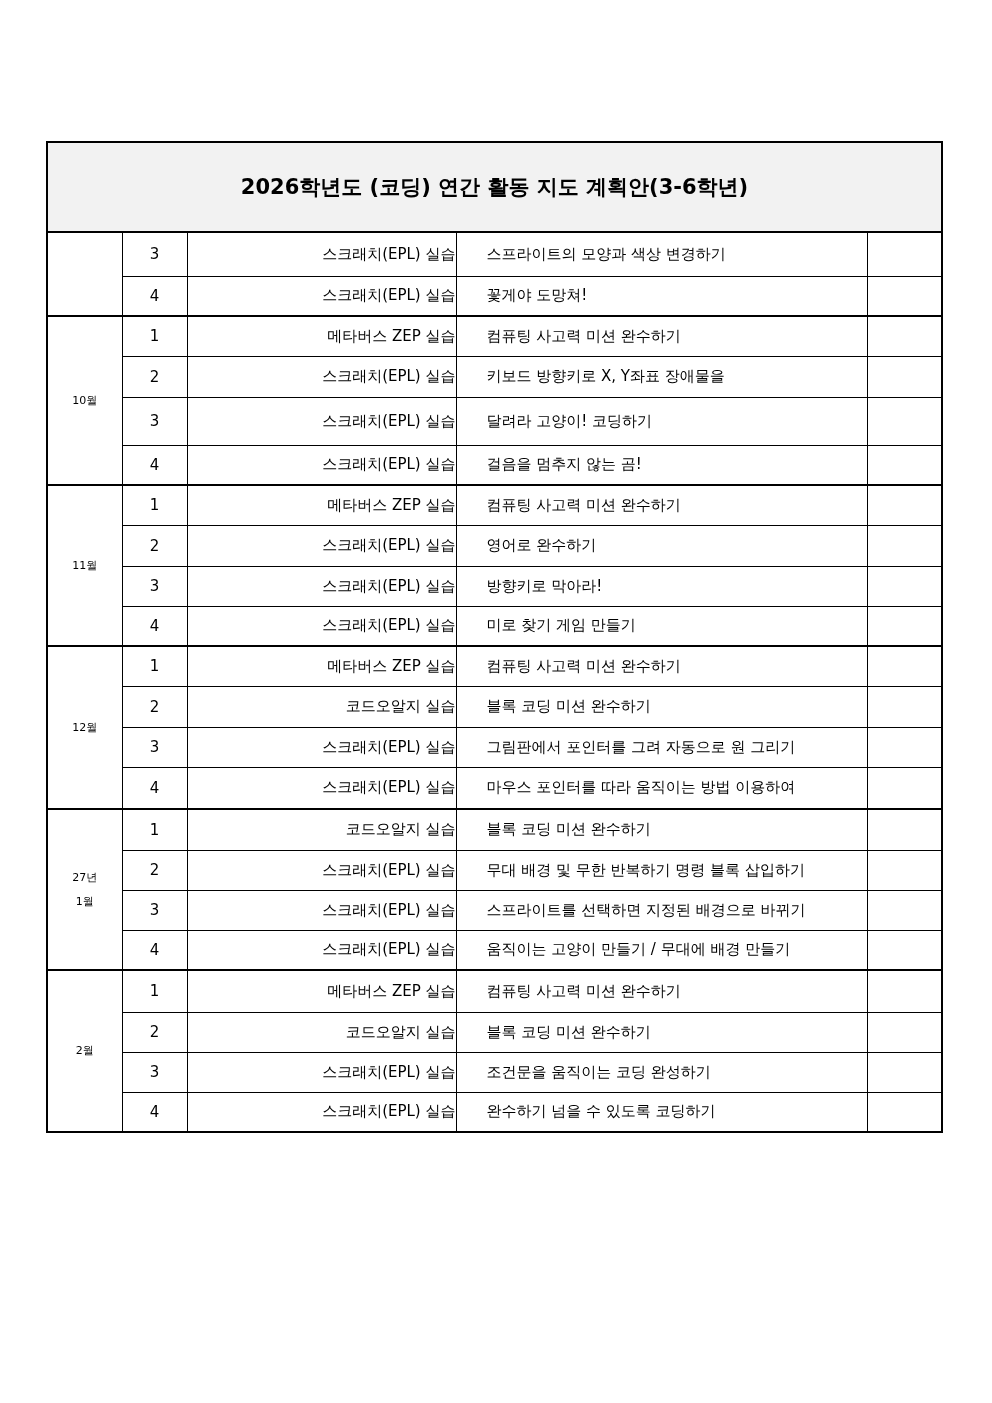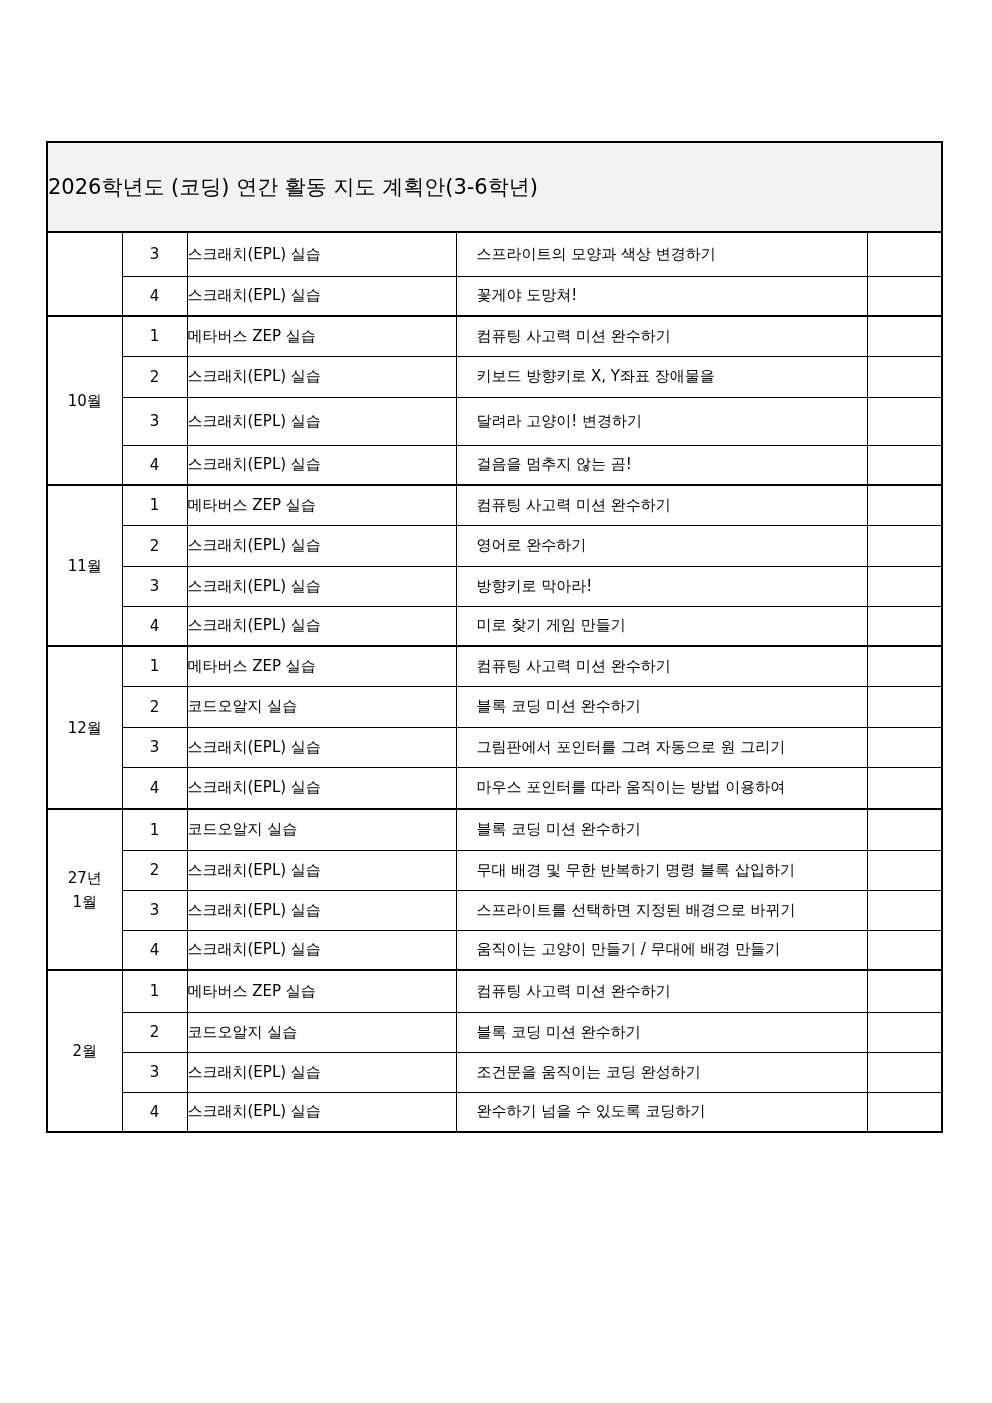--- a/index.html
+++ b/index.html
@@ -1,24 +1,24 @@
 <!DOCTYPE html>
 <html><head>
   <meta charset="utf-8">
   <style>
     html, body { margin: 0; padding: 0; background: #ffffff; }
     body { width: 992px; height: 1403px; position: relative; font-family: "DejaVu Sans", sans-serif; color: #000; }
     .sheet { position: absolute; left: 46px; top: 141px; width: 895px; }
     table { border-collapse: collapse; width: 895px; table-layout: fixed; border: 2px solid #000; }
     td { border: 1px solid #000; padding: 0; font-size: 15px; vertical-align: middle; overflow: hidden; white-space: nowrap; }
-    .title-cell { height: 88px; background: #f2f2f2; font-size: 21px; font-weight: normal; border-bottom: 2px solid #000; }
-    .month { text-align: center; font-size: 15px; line-height: 24px; }
+    .title-cell { height: 88px; background: #f2f2f2; text-align: center; font-size: 21px; font-weight: bold; border-bottom: 2px solid #000; }
+    .month { text-align: center; font-size: 11px; line-height: 24px; }
     .week { text-align: center; }
-    .prog { text-align: left; }
-    .act { text-align: left; padding-left: 20px; }
+    .prog { text-align: right; }
+    .act { text-align: left; padding-left: 30px; }
     .note { }
     .grp-start td { border-top: 2px solid #000; }
   </style>
 </head>
 <body>
 
 <div class="sheet">
   <table>
     <colgroup>
       <col style="width:75px">
@@ -55,21 +55,21 @@
       </tr>
       <tr class="row" style="height:41px">
         <td class="week">2</td>
         <td class="prog">스크래치(EPL) 실습</td>
         <td class="act">키보드 방향키로 X, Y좌표 장애물을</td>
         <td class="note"></td>
       </tr>
       <tr class="row" style="height:48px">
         <td class="week">3</td>
         <td class="prog">스크래치(EPL) 실습</td>
-        <td class="act">달려라 고양이! 변경하기</td>
+        <td class="act">달려라 고양이! 코딩하기</td>
         <td class="note"></td>
       </tr>
       <tr class="row" style="height:40px">
         <td class="week">4</td>
         <td class="prog">스크래치(EPL) 실습</td>
         <td class="act">걸음을 멈추지 않는 곰!</td>
         <td class="note"></td>
       </tr>
 
       <tr class="row grp-start" style="height:40px">

